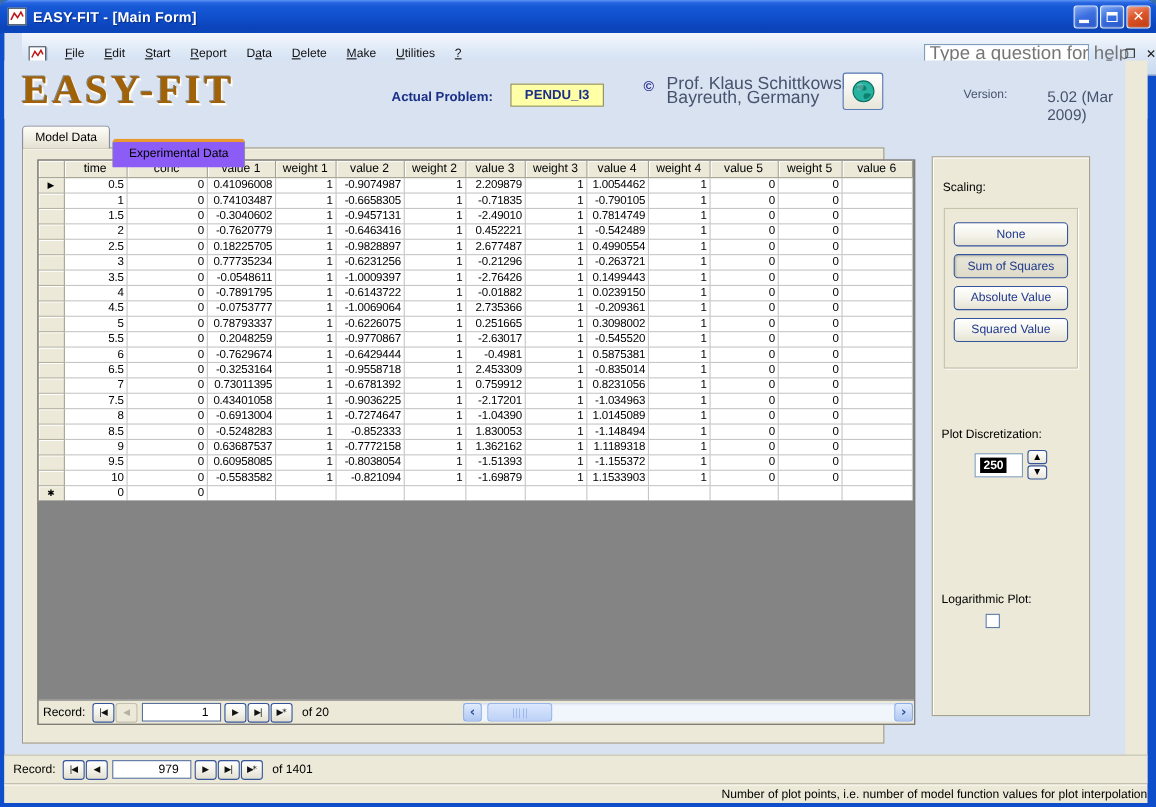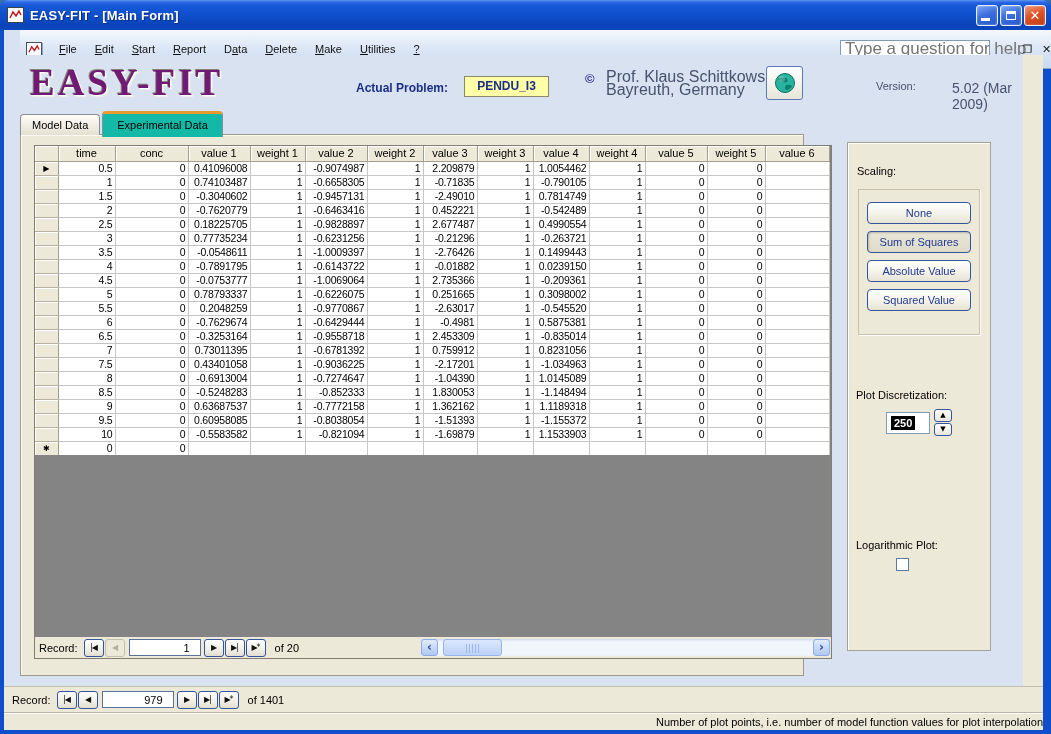--- a/index.html
+++ b/index.html
@@ -32,38 +32,38 @@
   .mdi-icon{width:16px;height:15px;background:#fff;border:1px solid #43525e;margin:0 8px 0 2px;display:flex;align-items:center;justify-content:center;box-shadow:1px 1px 0 #8fa3c2;}
   .menu-item{font-size:11px;color:#111;padding:4px 9px;cursor:default;}
   .menu-spacer{flex:1;}
   .help-combo{display:flex;align-items:center;border:1px solid #7F9DB9;background:#fff;height:19px;width:150px;margin-right:8px;}
   .help-combo input{border:none;outline:none;flex:1;font-size:17px;color:#444;padding:0 4px;font-family:"Liberation Sans",sans-serif;background:transparent;}
   .combo-arrow{width:15px;height:17px;font-size:9px;color:#3a5a86;display:flex;align-items:center;justify-content:center;font-family:"DejaVu Sans",sans-serif;}
   .mdi-btn{width:17px;height:17px;font-size:11px;font-weight:bold;color:#222;display:flex;align-items:center;justify-content:center;margin-left:2px;font-family:"DejaVu Sans",sans-serif;}
 
   
   .header-band{position:absolute;left:0;top:25px;width:100%;height:53px;background:#d8e2f1;}
-  .logo{position:absolute;left:26px;top:6px;font-family:"Liberation Serif",serif;font-weight:bold;font-size:37px;letter-spacing:3px;
-    color:#701a75;text-shadow:-1px -1px 0 #878378,1px 1px 0 #ffffff,2px 2px 1px #f2f0ea;}
+  .logo{position:absolute;left:16px;top:6px;font-family:"Liberation Serif",serif;font-weight:bold;font-size:37px;letter-spacing:3px;
+    color:#a16207;text-shadow:-1px -1px 0 #878378,1px 1px 0 #ffffff,2px 2px 1px #f2f0ea;}
   .brand{position:absolute;left:198px;top:3px;font-family:"Liberation Serif",serif;font-style:italic;font-weight:bold;font-size:25px;color:#2b2f91;}
   .ap-label{position:absolute;left:352px;top:26px;font-size:12px;font-weight:bold;color:#1a2f86;}
   .ap-value{position:absolute;left:460px;top:21px;width:85px;height:21px;background:#ffffa8;border:1px solid #8a8a6a;
     font-size:12px;font-weight:bold;color:#1a2f86;text-align:center;line-height:19px;}
   .copy-sym{position:absolute;left:581px;top:16px;font-size:13px;color:#2b2f91;font-weight:bold;}
   .author{position:absolute;left:602px;top:15px;font-size:16px;color:#47536e;line-height:13px;}
   .globe-btn{position:absolute;left:762px;top:11px;width:37px;height:34px;background:linear-gradient(180deg,#ffffff,#e8e6da);
     border:1px solid #5a79b5;border-radius:3px;display:flex;align-items:center;justify-content:center;}
   .version-label{position:absolute;left:872px;top:25px;font-size:11px;color:#47536e;}
   .version-value{position:absolute;left:920px;top:25px;font-size:14px;color:#47536e;padding-left:28px;}
 
   
   .tab-strip{position:absolute;left:16px;top:80px;height:25px;display:flex;align-items:flex-end;z-index:3;}
   .tab{font-size:11px;color:#000;padding:4px 11px 4px 11px;border:1px solid #8a8e99;border-bottom:none;border-radius:4px 4px 0 0;
     background:linear-gradient(180deg,#fefdf8,#e4e1d2);margin-right:2px;position:relative;}
-  .tab.active{background:#14b8a6;border-top:3px solid #e89a2e;padding:5px 14px 6px 14px;top:2px;z-index:4;}
+  .tab.active{background:#8b5cf6;border-top:3px solid #e89a2e;padding:5px 14px 6px 14px;top:17px;z-index:4;}
 
   
   .tab-panel{position:absolute;left:16px;top:104px;width:784px;height:542px;background:#ECE9D8;
     border:1px solid #9c9a8c;box-shadow:inset 1px 1px 0 #fbfaf3;z-index:2;}
 
   
   .grid{position:absolute;left:13px;top:10px;width:798px;height:514px;border:1px solid #7f7d74;background:#848484;overflow:hidden;}
   table.sheet{border-collapse:collapse;table-layout:fixed;background:#fff;}
   table.sheet th{height:15px;background:#ECE9D8;border-right:1px solid #a39f8d;border-bottom:1px solid #a39f8d;
     box-shadow:inset 1px 1px 0 #fff;font-size:11px;font-weight:normal;color:#000;padding:0;overflow:hidden;white-space:nowrap;}

